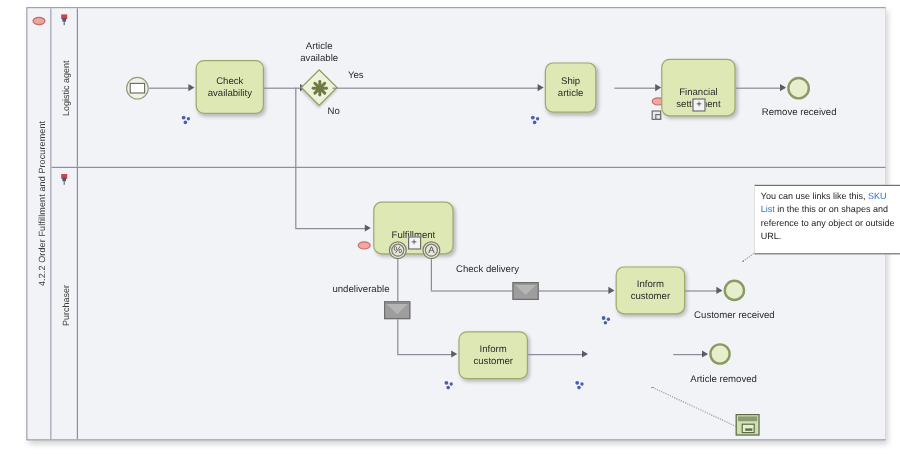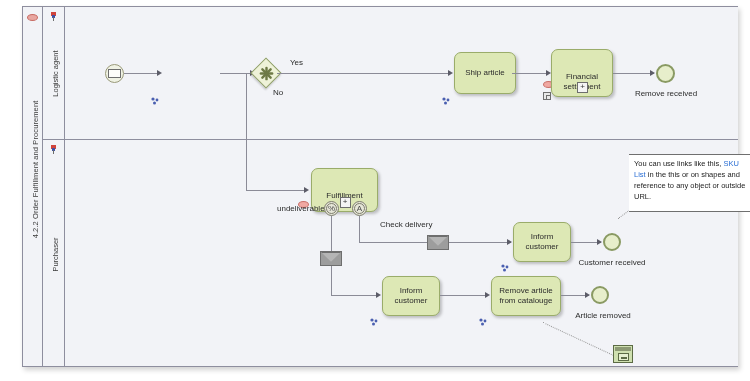--- a/index.html
+++ b/index.html
@@ -115,20 +115,24 @@
         <div class="lane-label" style="left:-36px;top:62px;width:96px;">Logistic agent</div>
       </div>
 
       <div class="ev start" style="left:62px;top:57px;width:19px;height:19px;">
         <div class="env"></div>
       </div>
 
       <div class="seq h" style="left:81px;top:66px;width:35px;"></div>
       <div class="arrow r" style="left:114px;top:63px;"></div>
 
+      <div class="task" style="left:120px;top:43px;width:57px;height:45px;">
+        <span style="white-space:pre-line">Check
+availability</span>
+      </div>
       <div class="resicon" style="left:108px;top:84px;">
         <svg width="8" height="8" viewBox="0 0 8 8">
             <circle cx="2" cy="2" r="1.6" fill="#4a5fb0"></circle>
             <circle cx="6" cy="3" r="1.4" fill="#4a5fb0"></circle>
             <circle cx="3.5" cy="6" r="1.5" fill="#4a5fb0"></circle>
           </svg>
       </div>
 
       <div class="seq h" style="left:177px;top:66px;width:32px;"></div>
       <div class="arrow r" style="left:207px;top:63px;"></div>
@@ -137,27 +141,29 @@
         <div class="gw"></div>
         <svg class="gw-star" viewBox="0 0 16 16">
           <g stroke="#6e7a46" stroke-width="2.6" stroke-linecap="round">
             <line x1="8" y1="2" x2="8" y2="14"></line>
             <line x1="2" y1="8" x2="14" y2="8"></line>
             <line x1="3.6" y1="3.6" x2="12.4" y2="12.4"></line>
             <line x1="12.4" y1="3.6" x2="3.6" y2="12.4"></line>
           </g>
         </svg>
       </div>
+      <div class="ev-label" style="left:193px;top:27px;width:60px;"><span style="white-space:pre-line">Article
+available</span></div>
       <div class="lbl" style="left:247px;top:51px;">Yes</div>
       <div class="lbl" style="left:230px;top:81px;">No</div>
 
       <div class="seq h" style="left:234px;top:66px;width:174px;"></div>
       <div class="arrow r" style="left:405px;top:63px;"></div>
 
-      <div class="task" style="left:411px;top:45px;width:62px;height:42px;">
+      <div class="task" style="left:411px;top:45px;width:43px;height:42px;">
         <span style="white-space:pre-line">Ship article</span>
       </div>
       <div class="resicon" style="left:399px;top:84px;">
         <svg width="8" height="8" viewBox="0 0 8 8">
             <circle cx="2" cy="2" r="1.6" fill="#4a5fb0"></circle>
             <circle cx="6" cy="3" r="1.4" fill="#4a5fb0"></circle>
             <circle cx="3.5" cy="6" r="1.5" fill="#4a5fb0"></circle>
           </svg>
       </div>
 
@@ -200,21 +206,21 @@
 
       <div class="bev" style="left:281px;top:61px;">
         <div class="bev-in"></div>
         <div class="bev-glyph">%</div>
       </div>
       <div class="bev" style="left:309px;top:61px;">
         <div class="bev-in"></div>
         <div class="bev-glyph">A</div>
       </div>
 
-      <div class="lbl" style="left:234px;top:64px;">undeliverable</div>
+      <div class="lbl" style="left:234px;top:96px;">undeliverable</div>
       <div class="lbl" style="left:337px;top:80px;">Check delivery</div>
 
       <div class="seq v" style="left:288px;top:76px;height:35px;"></div>
       <div class="msg" style="left:277px;top:111px;"></div>
       <div class="seq v" style="left:288px;top:126px;height:29px;"></div>
       <div class="seq h" style="left:288px;top:155px;width:48px;"></div>
       <div class="arrow r" style="left:333px;top:152px;"></div>
 
       <div class="seq v" style="left:316px;top:76px;height:26px;"></div>
       <div class="seq h" style="left:316px;top:102px;width:68px;"></div>
@@ -245,24 +251,20 @@
       <div class="resicon" style="left:327px;top:172px;">
         <svg width="8" height="8" viewBox="0 0 8 8">
             <circle cx="2" cy="2" r="1.6" fill="#4a5fb0"></circle>
             <circle cx="6" cy="3" r="1.4" fill="#4a5fb0"></circle>
             <circle cx="3.5" cy="6" r="1.5" fill="#4a5fb0"></circle>
           </svg>
       </div>
       <div class="seq h" style="left:397px;top:155px;width:48px;"></div>
       <div class="arrow r" style="left:442px;top:152px;"></div>
 
-      <div class="task" style="left:448px;top:136px;width:70px;height:40px;">
-        <span style="white-space:pre-line">Remove article
-from catalouge</span>
-      </div>
       <div class="resicon" style="left:436px;top:172px;">
         <svg width="8" height="8" viewBox="0 0 8 8">
             <circle cx="2" cy="2" r="1.6" fill="#4a5fb0"></circle>
             <circle cx="6" cy="3" r="1.4" fill="#4a5fb0"></circle>
             <circle cx="3.5" cy="6" r="1.5" fill="#4a5fb0"></circle>
           </svg>
       </div>
       <div class="seq h" style="left:518px;top:155px;width:28px;"></div>
       <div class="arrow r" style="left:542px;top:152px;"></div>
       <div class="ev end" style="left:548px;top:146px;width:18px;height:18px;"></div>

